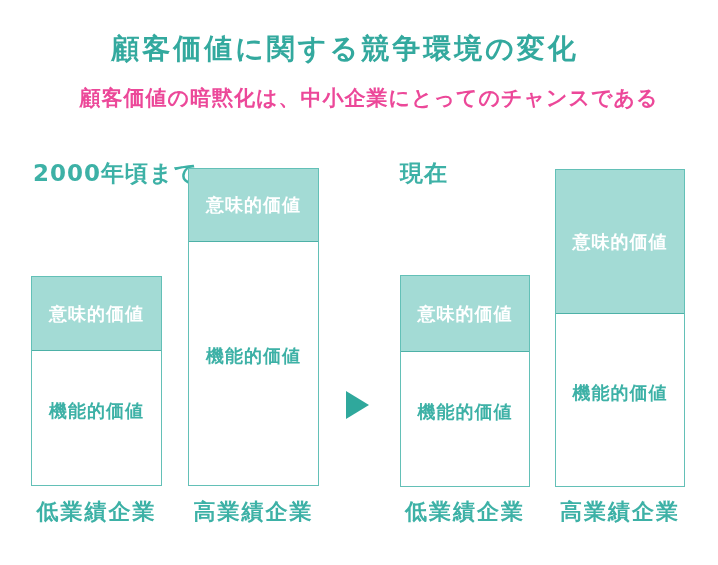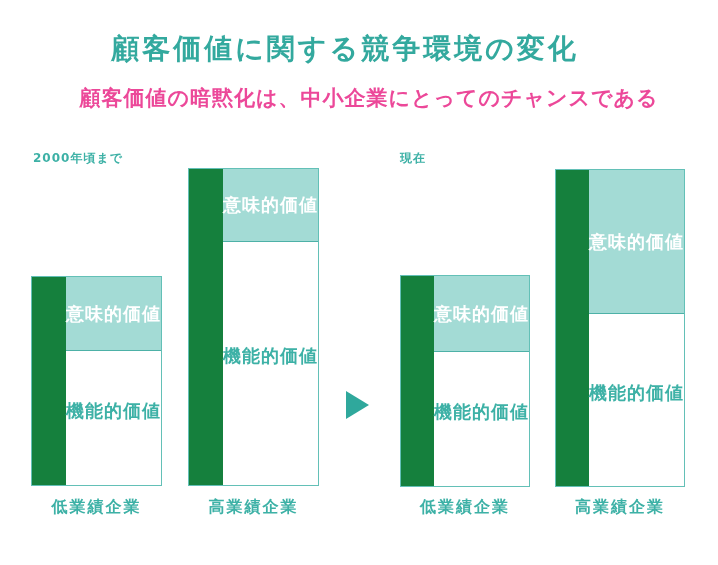--- a/index.html
+++ b/index.html
@@ -34,37 +34,36 @@
     width: 714px;
     text-align: center;
     font-size: 21px;
     font-weight: bold;
     letter-spacing: 1px;
     color: #ec4899;
     white-space: nowrap;
   }
   .period-label {
     position: absolute;
-    top: 150px;
-    font-size: 12px;
+    top: 158px;
+    font-size: 23px;
     font-weight: bold;
     letter-spacing: 1px;
     color: #3db1a6;
     white-space: nowrap;
   }
   .period-left  { left: 33px; }
   .period-right { left: 400px; }
   .bar {
     position: absolute;
     box-sizing: border-box;
     border: 1px solid #63c0b7;
     background: #15803d;
     display: flex;
     flex-direction: column;
-    align-items: flex-end;
   }
   .bar1 { left: 31px;  top: 276px; width: 131px; height: 210px; }
   .bar2 { left: 188px; top: 168px; width: 131px; height: 318px; }
   .bar3 { left: 400px; top: 275px; width: 130px; height: 212px; }
   .bar4 { left: 555px; top: 169px; width: 130px; height: 318px; }
   .seg {
     box-sizing: border-box;
     display: flex;
     align-items: center;
     justify-content: center;
@@ -86,21 +85,21 @@
   .seg-white {
     background: #ffffff;
     color: #3db1a6;
     flex: 1 1 auto;
     padding-bottom: 15px;
   }
   .cat-label {
     position: absolute;
     top: 497px;
     text-align: center;
-    font-size: 16px;
+    font-size: 22px;
     font-weight: bold;
     letter-spacing: 2px;
     color: #3db1a6;
     white-space: nowrap;
   }
   .cat1 { left: 31px;  width: 131px; }
   .cat2 { left: 188px; width: 131px; }
   .cat3 { left: 400px; width: 130px; }
   .cat4 { left: 555px; width: 130px; }
   .arrow {

